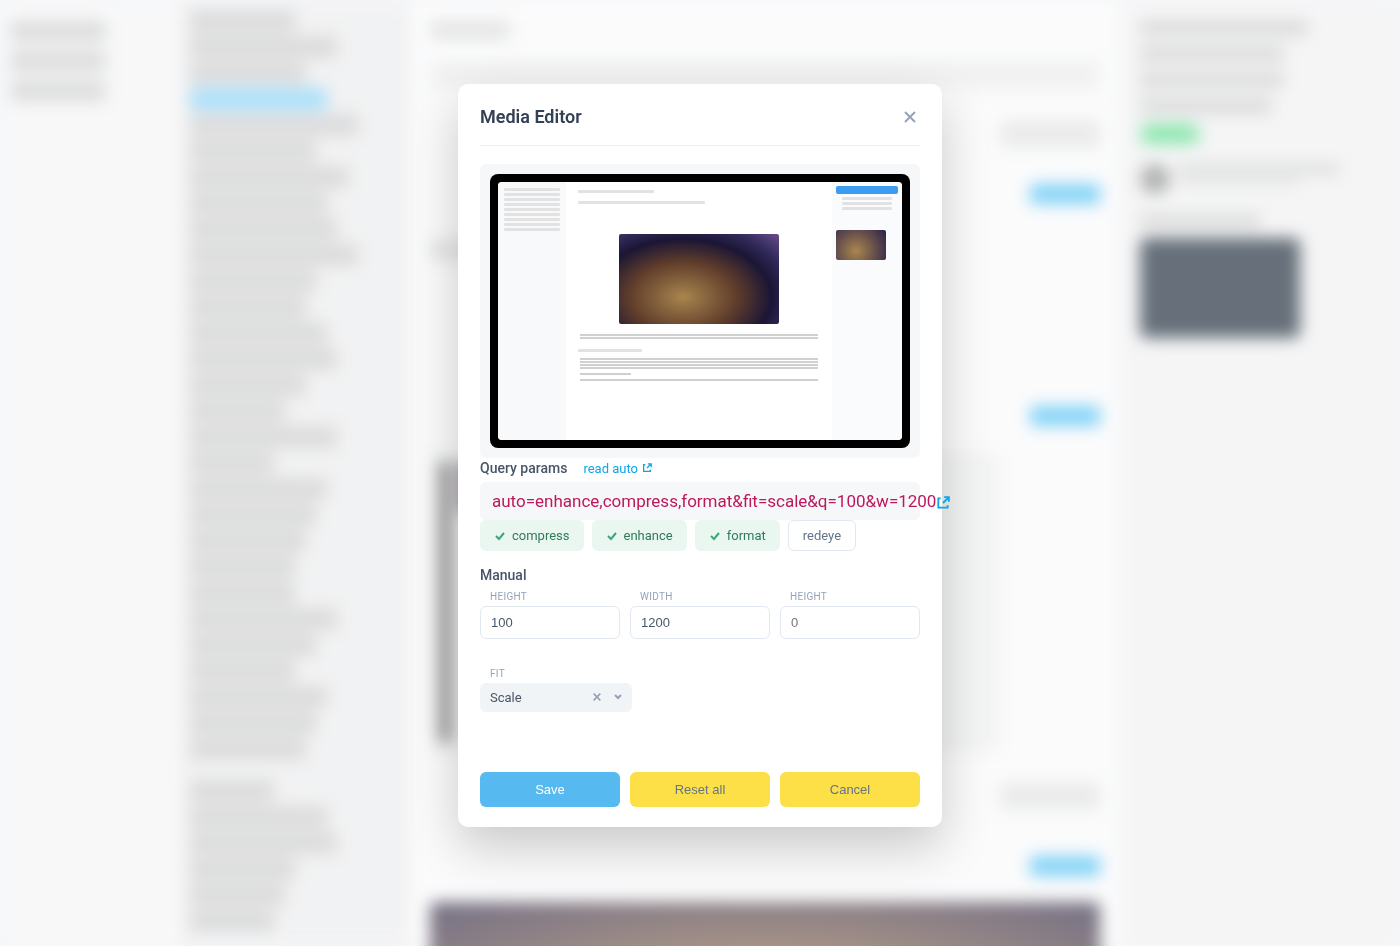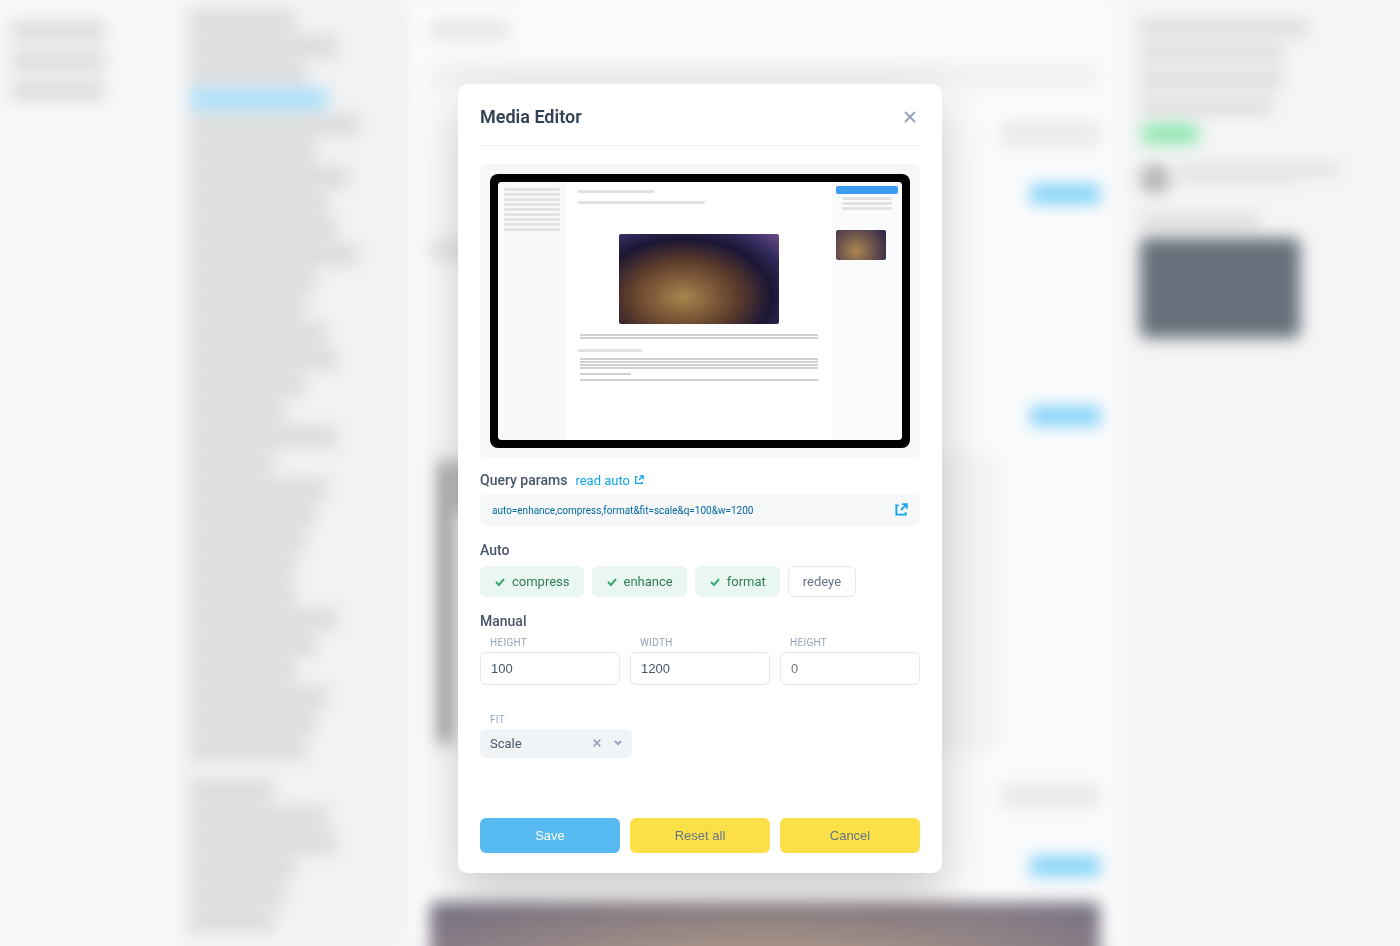--- a/index.html
+++ b/index.html
@@ -127,37 +127,37 @@
     .section-label {
       font-size: 14px;
       font-weight: 500;
       color: #475569;
       margin-top: 16px;
       margin-bottom: 8px;
     }
     .qp-row {
       display: flex;
       align-items: center;
-      gap: 8px;
-      margin-top: 14px;
+      gap: 16px;
+      margin-top: 2px;
     }
     .read-more {
       color: #0ea5e9;
       font-size: 13px;
       cursor: pointer;
       display: inline-flex;
       align-items: center;
       gap: 4px;
     }
     .qp-box {
       background: #f5f7f9;
       border-radius: 6px;
       padding: 9px 12px;
-      font-size: 10px;
-      color: #0369a1;
+      font-size: 17px;
+      color: #be185d;
       display: flex;
       align-items: center;
       justify-content: space-between;
       margin-top: 6px;
       text-align: center;
     }
     .external-icon {
       color: #0ea5e9;
       cursor: pointer;
       width: 14px; height: 14px;
@@ -400,21 +400,20 @@
     </div>
     <div class="qp-box">
       <span>auto=enhance,compress,format&amp;fit=scale&amp;q=100&amp;w=1200</span>
       <span class="external-icon">
         <svg width="14" height="14" viewBox="0 0 12 12" fill="none" stroke="currentColor" stroke-width="1.6">
             <path d="M4 2H2v8h8V8M7 1h4v4M11 1L6 6"></path>
           </svg>
       </span>
     </div>
 
-    <div class="section-label">Auto</div>
     <div class="chip-row">
       <div class="chip active">
         <svg class="check-icon" viewBox="0 0 12 12" fill="none" stroke="currentColor" stroke-width="2">
             <path d="M2 6l3 3 5-6"></path>
           </svg>
         <span>compress</span>
       </div>
       <div class="chip active">
         <svg class="check-icon" viewBox="0 0 12 12" fill="none" stroke="currentColor" stroke-width="2">
             <path d="M2 6l3 3 5-6"></path>

